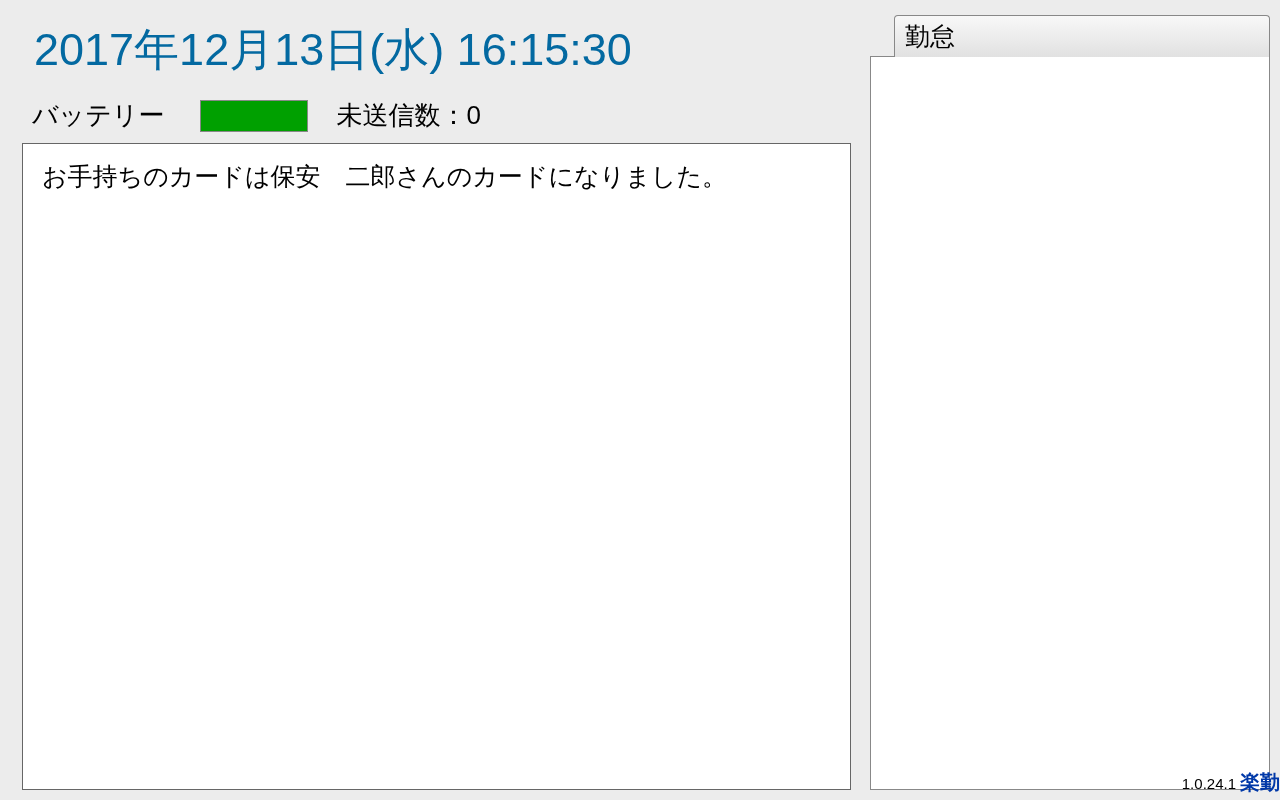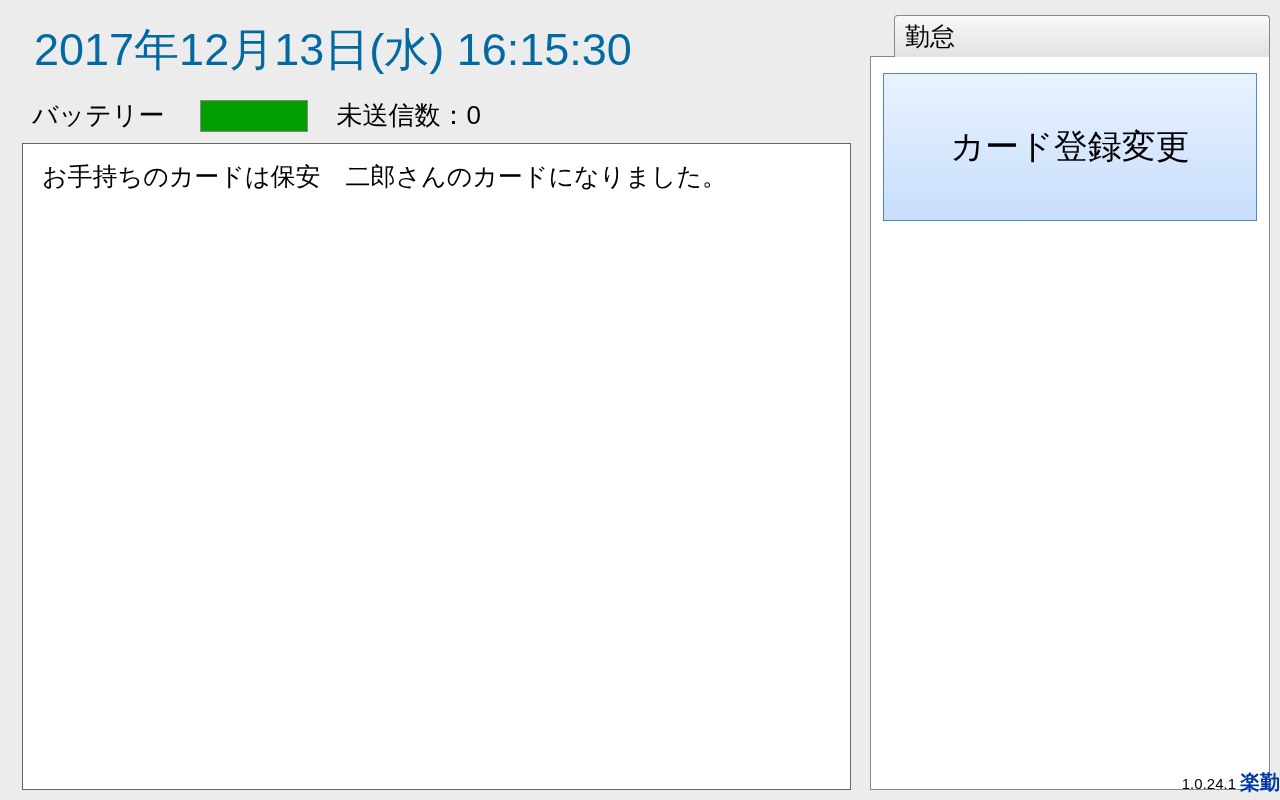--- a/index.html
+++ b/index.html
@@ -142,21 +142,20 @@
     <div class="message-area">
       <span>お手持ちのカードは保安　二郎さんのカードになりました。</span>
     </div>
   </div>
 
   <div class="side">
     <div class="tabs">
       <div class="tab inactive">勤怠</div>
     </div>
     <div class="tab-panel">
-      <div class="big-btn selected">カード登録変更</div>
     </div>
   </div>
 
 </div>
 
 <div class="footer">
   <span>1.0.24.1</span>
   <span class="logo">楽勤</span>
 </div>
 

